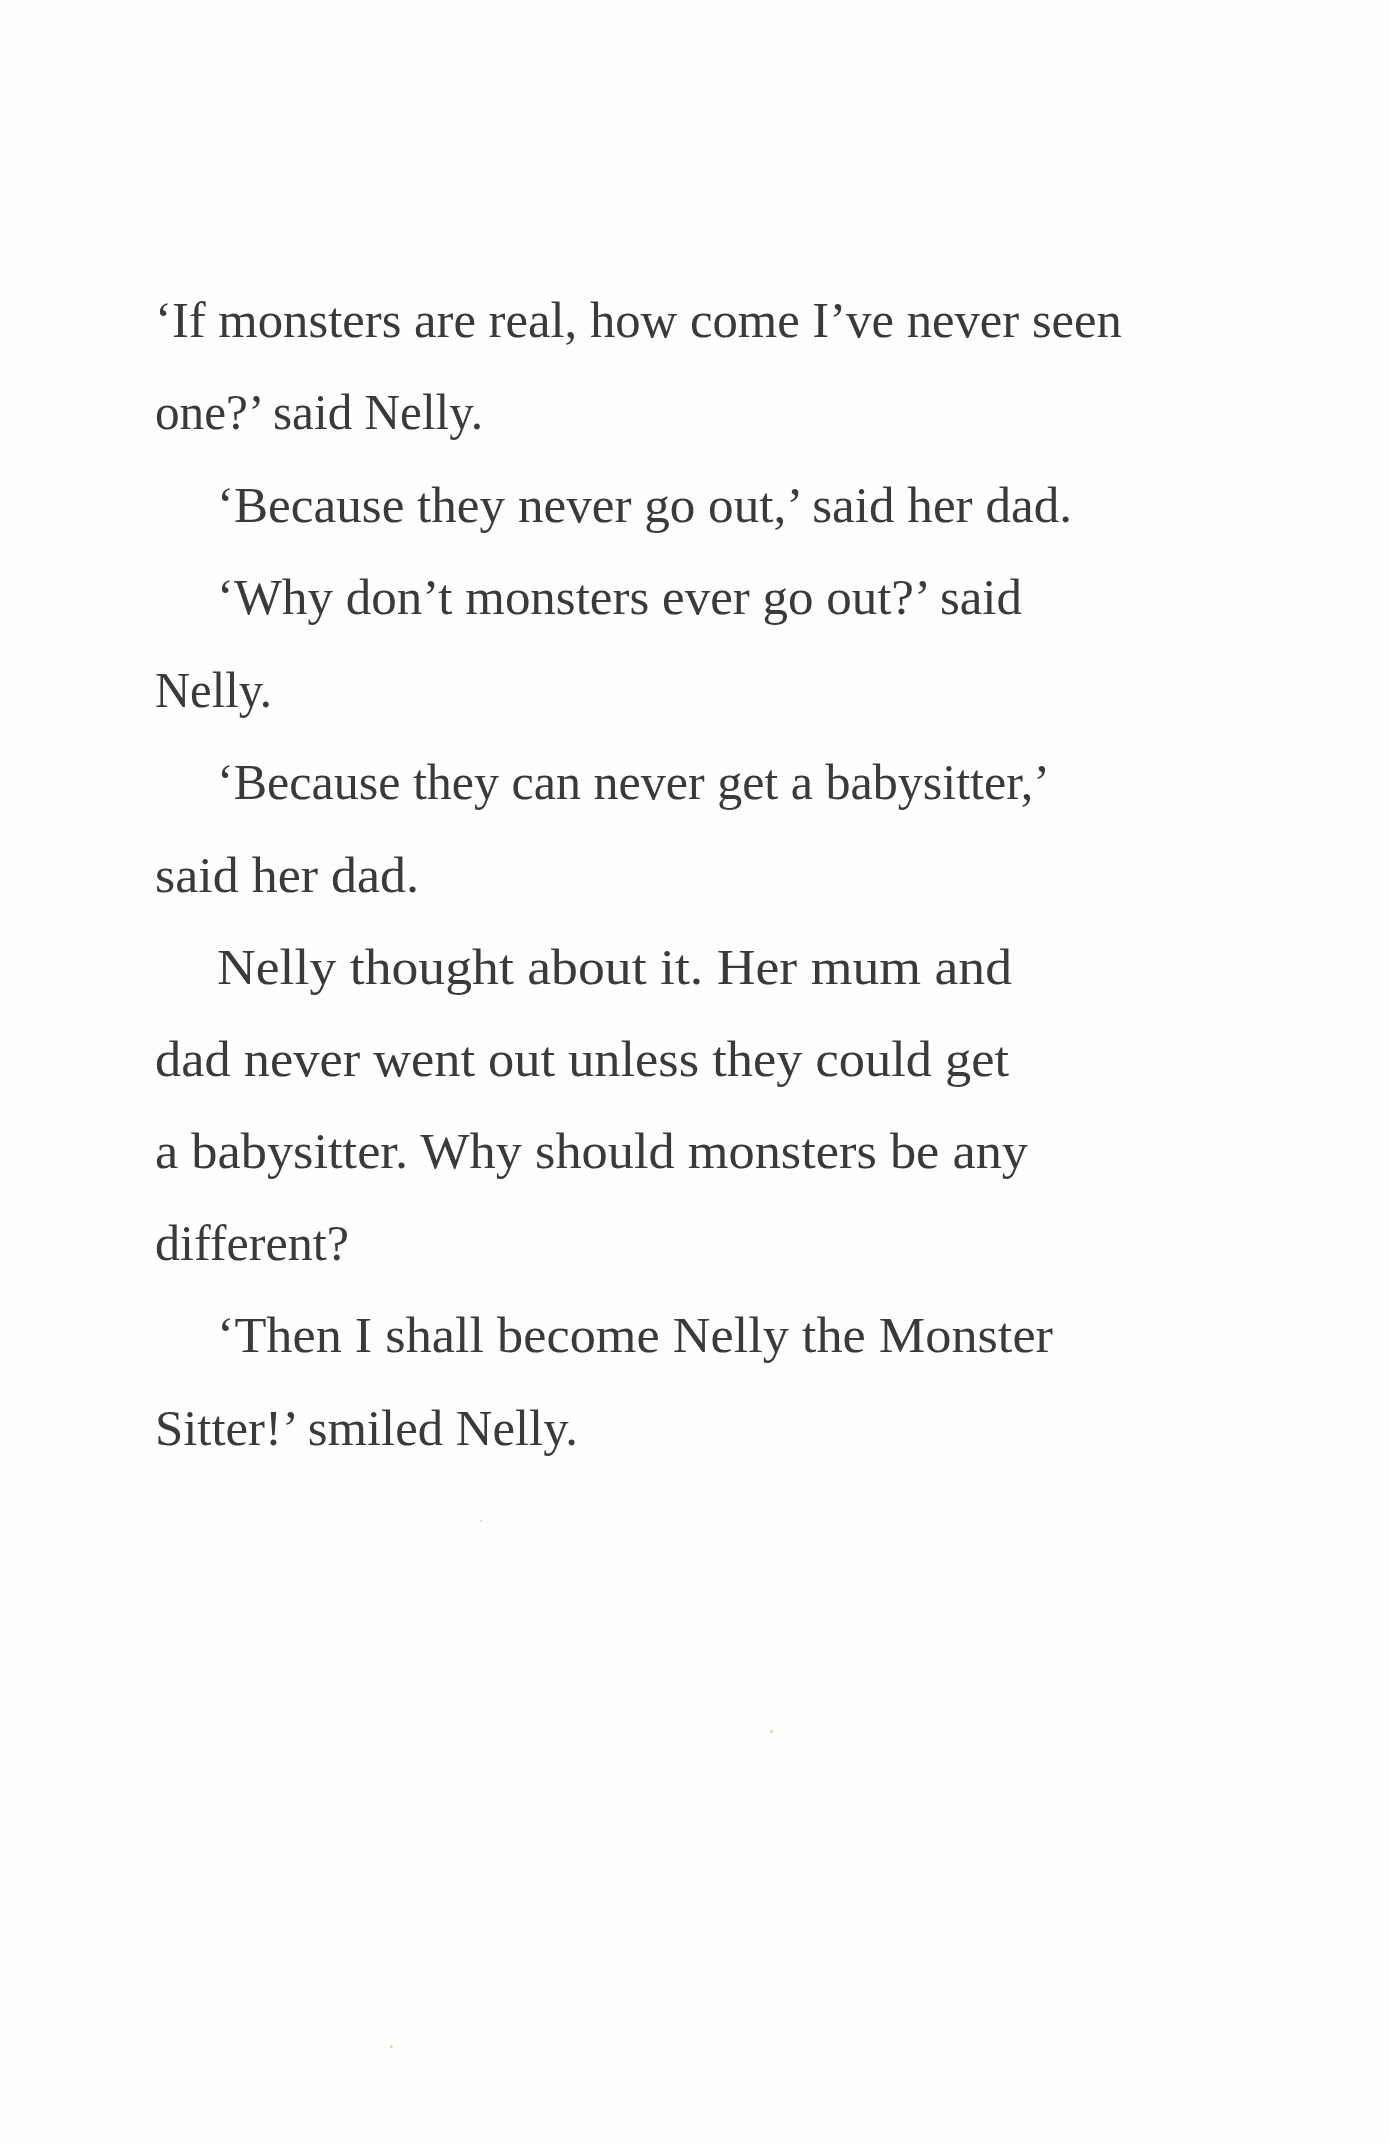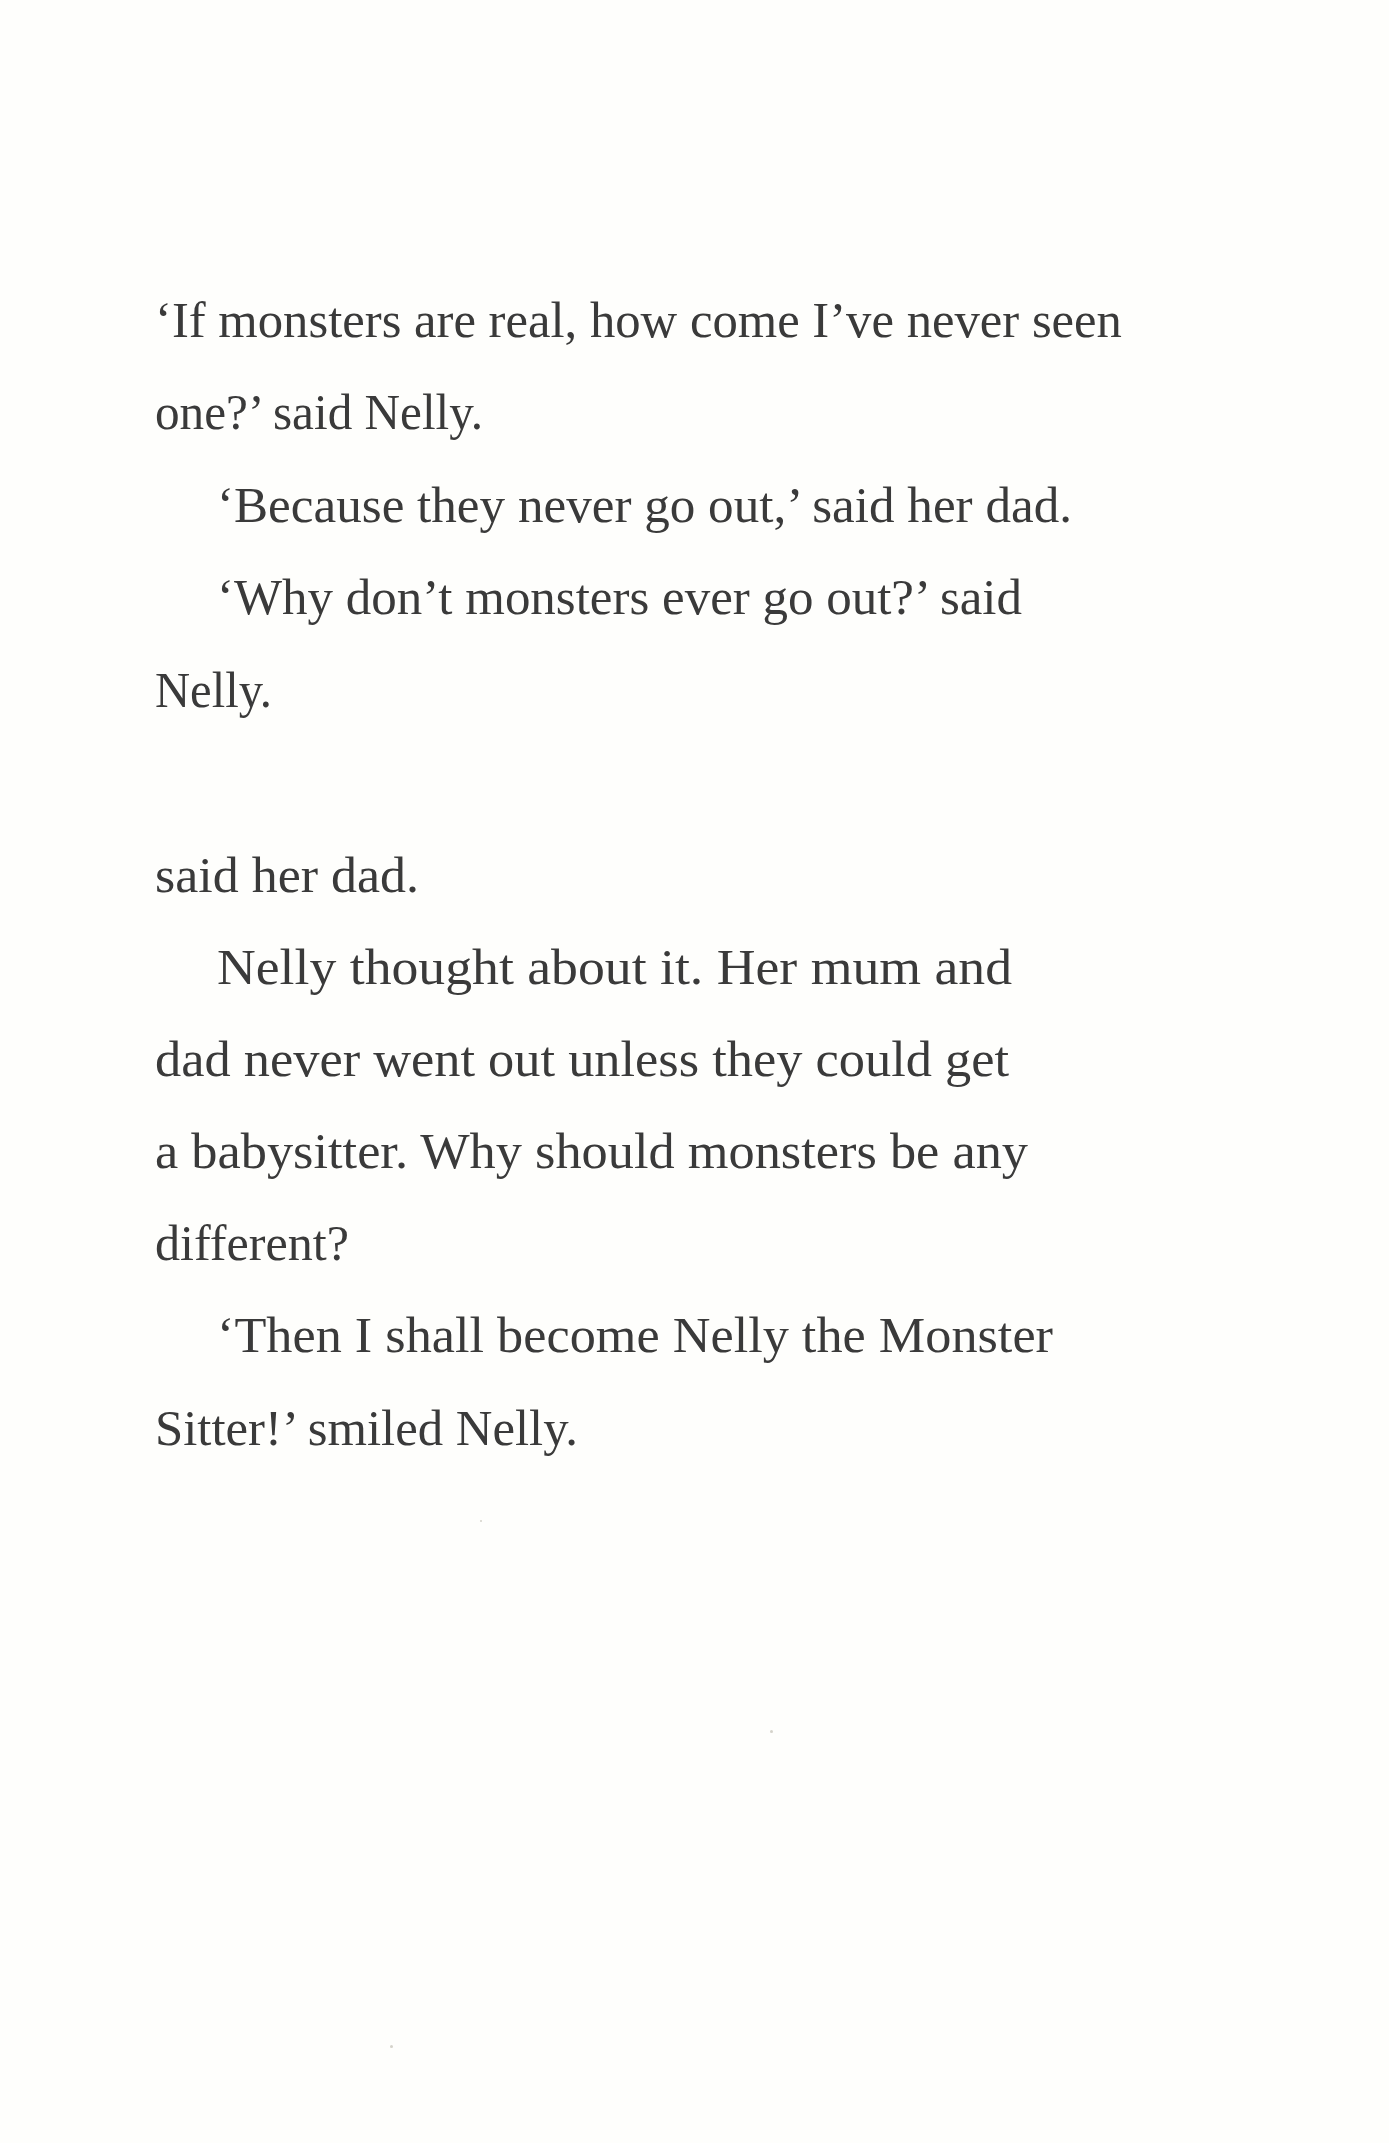--- a/index.html
+++ b/index.html
@@ -42,20 +42,21 @@
 
 <div class="page">
   <div class="line" style="left: 155px; top: 295px; transform: scaleX(1.0139);">‘If monsters are real, how come I’ve never seen</div>
   <div class="line" style="left: 155px; top: 387px; transform: scaleX(0.9844);">one?’ said Nelly.</div>
 
   <div class="line" style="left: 217px; top: 480px; transform: scaleX(1.0224);">‘Because they never go out,’ said her dad.</div>
 
   <div class="line" style="left: 217px; top: 572px; transform: scaleX(1.0195);">‘Why don’t monsters ever go out?’ said</div>
   <div class="line" style="left: 155px; top: 665px; transform: scaleX(0.9722);">Nelly.</div>
 
+  <div class="line" style="left: 217px; top: 757px; transform: scaleX(1.0008);">‘Because they can never get a babysitter,’</div>
   <div class="line" style="left: 155px; top: 850px; transform: scaleX(1.0391);">said her dad.</div>
 
   <div class="line" style="left: 217px; top: 942px; transform: scaleX(1.0741);">Nelly thought about it. Her mum and</div>
   <div class="line" style="left: 155px; top: 1034px; transform: scaleX(1.0478);">dad never went out unless they could get</div>
   <div class="line" style="left: 155px; top: 1126px; transform: scaleX(1.0472);">a babysitter. Why should monsters be any</div>
   <div class="line" style="left: 155px; top: 1218px; transform: scaleX(1.003);">different?</div>
 
   <div class="line" style="left: 217px; top: 1310px; transform: scaleX(1.0453);">‘Then I shall become Nelly the Monster</div>
   <div class="line" style="left: 155px; top: 1403px; transform: scaleX(1.0154);">Sitter!’ smiled Nelly.</div>
 

